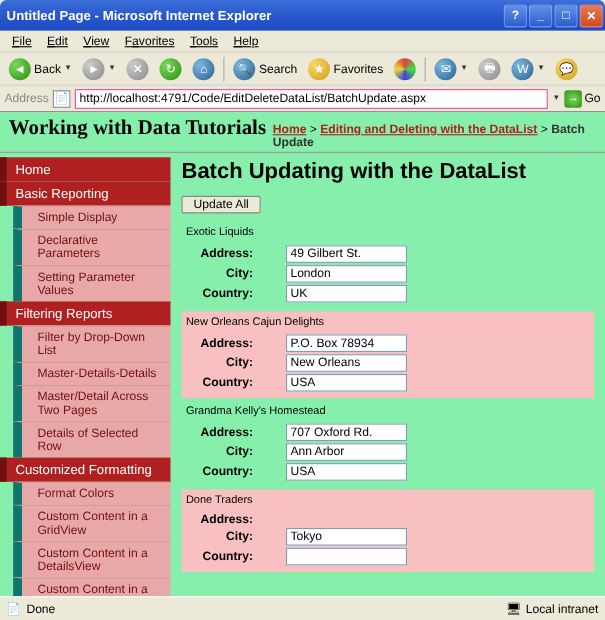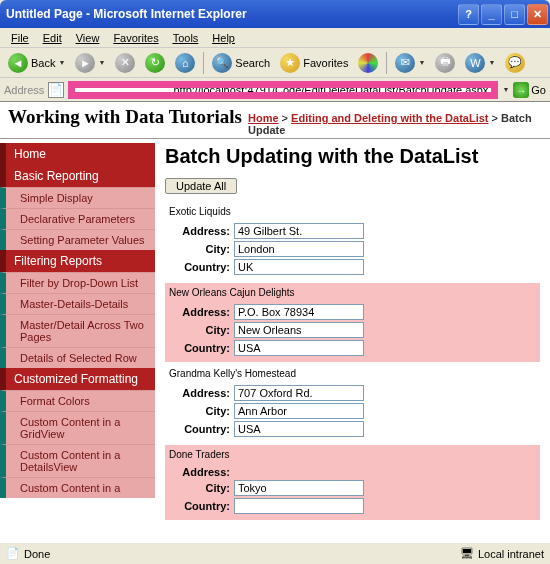--- a/index.html
+++ b/index.html
@@ -22,46 +22,46 @@
 .ticon.gray { background: radial-gradient(circle at 30% 30%, #ccc, #888); }
 .ticon.blue { background: radial-gradient(circle at 30% 30%, #7ab8e0, #2a6090); }
 .ticon.yellow { background: radial-gradient(circle at 30% 30%, #f8d860, #d0a020); }
 .ticon.multi { background: conic-gradient(#e04040, #40e040, #4040e0, #e0e040, #e04040); }
 .sep { width: 1px; height: 22px; background: #aaa; margin: 0 2px; }
 .chev { font-size: 7px; color: #333; }
 
 .addressbar { background: #ece9d8; height: 24px; display: flex; align-items: center; padding: 0 4px; gap: 4px; border-bottom: 1px solid #888; }
 .addressbar .lbl { color: #888; }
 .addressbar .addricon { width: 16px; height: 16px; background: #fff; border: 1px solid #888; display: inline-flex; align-items: center; justify-content: center; }
-.addressbar input { flex: 1; border: 7px solid #ec4899; padding: 1px 3px; font-size: 11px; height: 18px; text-align: right; }
+.addressbar input { flex: 1; border: 1px solid #ec4899; padding: 1px 3px; font-size: 11px; height: 18px; }
 .addressbar .go { display: flex; align-items: center; gap: 2px; }
 .addressbar .goicon { width: 16px; height: 16px; background: radial-gradient(#7ad85a, #2a9010); border-radius: 3px; color: white; display: flex; align-items: center; justify-content: center; font-size: 10px; }
 
-.content { background: #ffffff; height: 440px; overflow: hidden; display: flex; flex-direction: column; }
+.content { background: #86efac; height: 440px; overflow: hidden; display: flex; flex-direction: column; }
 .hdr { border-bottom: 1px solid #999; padding: 4px 8px 2px; display: flex; }
 .hdr h1 { font-family: Georgia, serif; font-size: 19px; font-weight: bold; flex: 0 0 240px; }
 .hdr .bc { font-size: 11px; text-align: left; padding-top: 6px; }
 .hdr .bc a { color: #b02020; font-weight: bold; text-decoration: underline; }
 .hdr .bc .cur { color: #333; font-weight: bold; }
 
 .page { flex: 1; display: flex; overflow: hidden; }
 .sidebar { width: 155px; padding: 4px 0; }
 .navcat { background: #b02020; color: white; padding: 4px 8px; font-size: 12px; border-left: 6px solid #701010; }
-.navitem { background: #e8a8a8; color: #701010; padding: 4px 8px 4px 14px; font-size: 11px; border-top: 1px solid #d89898; border-left: 6px solid #0f766e; }
+.navitem { background: #e8a8a8; color: #701010; padding: 4px 8px 4px 14px; font-size: 11px; border-top: 1px solid #d89898; border-left: 8px solid #0f766e; margin-left: 12px; }
 
 .main { flex: 1; padding: 6px 10px; overflow: hidden; }
 .main h2 { font-family: 'Trebuchet MS', sans-serif; font-size: 20px; font-weight: bold; margin-bottom: 10px; }
 .updbtn { background: #ece9d8; border: 1px solid #888; border-radius: 2px; padding: 1px 10px; font-size: 11px; margin-bottom: 8px; display: inline-block; }
 
 .supplier { padding: 4px; margin-bottom: 2px; }
 .supplier.alt { background: #f8c0c0; }
 .supplier h3 { font-family: 'Trebuchet MS', sans-serif; font-size: 10px; font-weight: normal; margin-bottom: 6px; }
 .formrow { display: flex; align-items: center; margin-bottom: 2px; }
 .formrow label { width: 65px; text-align: right; font-weight: bold; font-size: 11px; padding-right: 4px; }
-.formrow input { border: 1px solid #7f9db9; padding: 1px 3px; font-size: 11px; width: 130px; height: 16px; }
+.formrow input { border: 1px solid #7f9db9; padding: 1px 3px; font-size: 11px; width: 110px; height: 16px; margin-left: 26px; }
 
 .statusbar { background: #ece9d8; height: 22px; display: flex; align-items: center; padding: 0 6px; border-top: 1px solid #fff; font-size: 11px; }
 .statusbar .left { flex: 1; display: flex; align-items: center; gap: 4px; }
 .statusbar .right { display: flex; align-items: center; gap: 4px; }
 .sicon { width: 14px; height: 14px; display: inline-block; }
 </style>
 </head>
 <body>
 
 <div class="titlebar">

